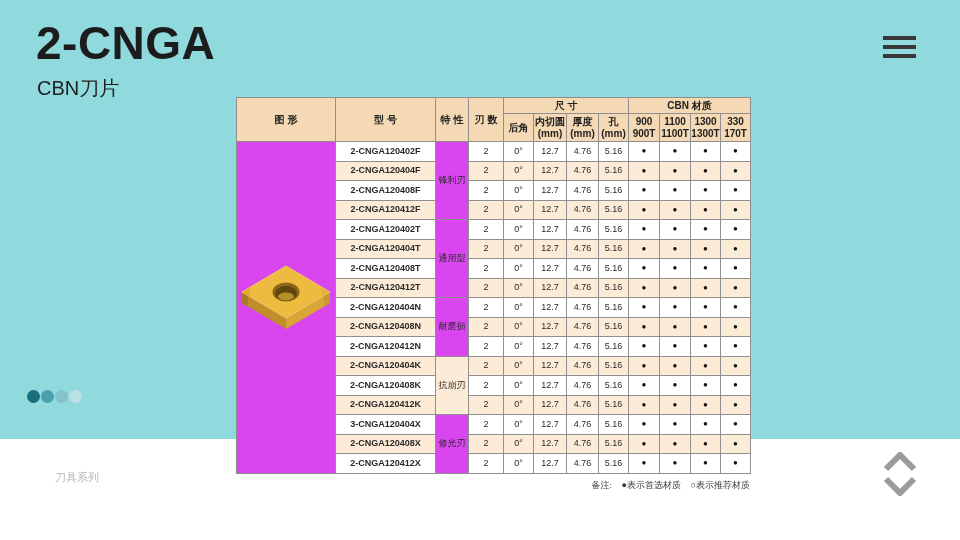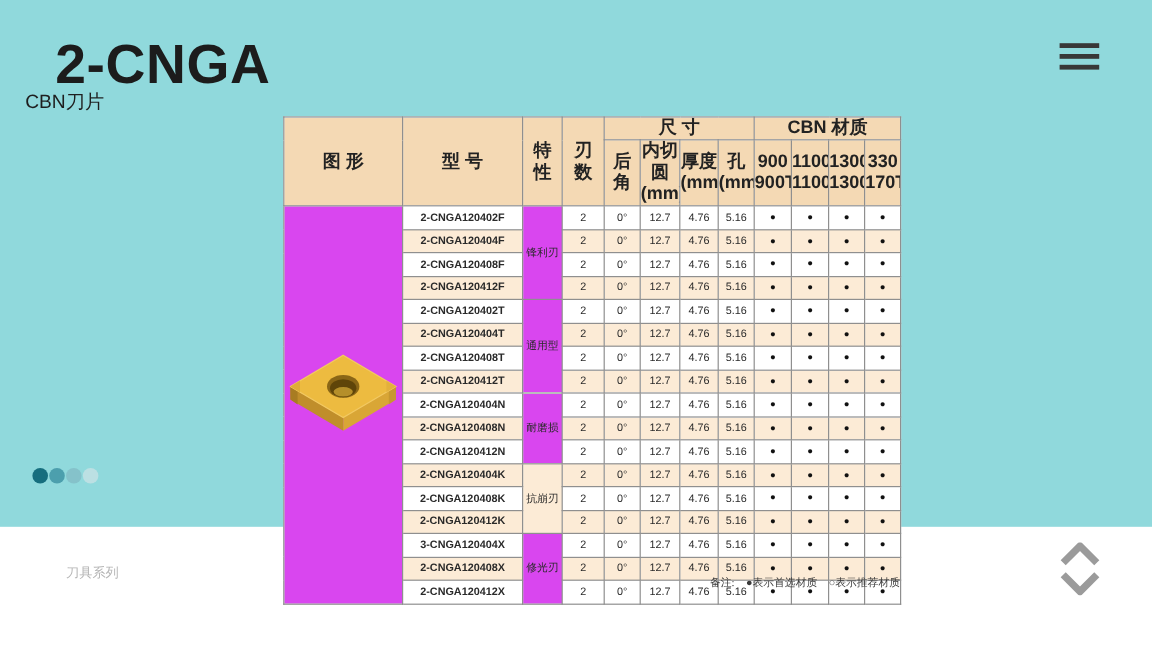--- a/index.html
+++ b/index.html
@@ -1,32 +1,32 @@
 <!DOCTYPE html>
 <html><head>
 <meta charset="utf-8">
 <style>
   html,body{margin:0;padding:0;}
   body{
     width:960px;height:540px;position:relative;overflow:hidden;background:#ffffff;
     font-family:"Liberation Sans","DejaVu Sans",sans-serif;
   }
   .teal-bg{position:absolute;left:0;top:0;width:960px;height:439px;background:#90D9DC;}
-  .page-title{position:absolute;left:28px;top:8px;margin:18px;font-size:46px;font-weight:600;color:#1C1C1C;letter-spacing:0.5px;}
-  .page-subtitle{position:absolute;left:21px;top:75px;font-size:16px;color:#1E1E1E;}
+  .page-title{position:absolute;left:28px;top:8px;margin:8px;font-size:46px;font-weight:600;color:#1C1C1C;letter-spacing:0.5px;}
+  .page-subtitle{position:absolute;left:37px;top:75px;font-size:20px;color:#1E1E1E;}
   .menu{position:absolute;left:883px;top:36px;width:33px;cursor:pointer;}
   .menu span{display:block;height:4px;background:#383838;margin-bottom:5px;}
   .menu span:last-child{margin-bottom:0;}
   .dots{position:absolute;left:27px;top:390px;display:flex;gap:1px;}
   .dot{width:13px;height:13px;border-radius:50%;}
   .series-label{position:absolute;left:55px;top:470px;font-size:11px;color:#B5B5B5;}
 
   table.product{position:absolute;left:236px;top:97px;width:514px;border-collapse:collapse;table-layout:fixed;background:#ffffff;}
   .product th,.product td{border:1px solid #8F8F8F;padding:0;text-align:center;vertical-align:middle;overflow:hidden;}
-  .product thead th{background:#F4D9B4;font-size:15px;font-weight:bold;color:#222222;white-space:pre-line;line-height:1.2;}
+  .product thead th{background:#F4D9B4;font-size:10px;font-weight:bold;color:#222222;white-space:pre-line;line-height:1.2;}
   .product thead tr:nth-child(1){height:16px;}
   .product thead tr:nth-child(2){height:28px;}
   .product tbody tr{height:19.5px;margin-top:16px;}
   .product tbody td{font-size:9px;color:#2A2A2A;line-height:1;}
   .product tbody tr.alt td{background:#FCEBD6;}
   .product td.model-cell{font-weight:bold;}
   .product td.dot-cell{font-size:8px;color:#111111;}
   .product td.img-cell,.product td.feature-cell{background:#d946ef;}
   .product td.img-cell #insert-graphic{display:inline-block;position:relative;top:-10px;}
 

